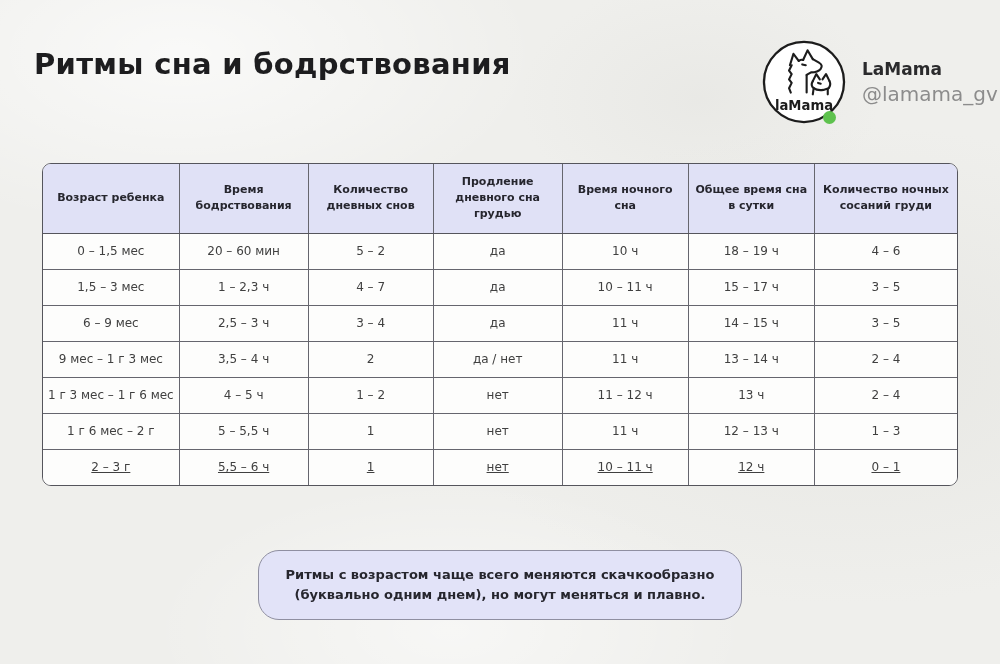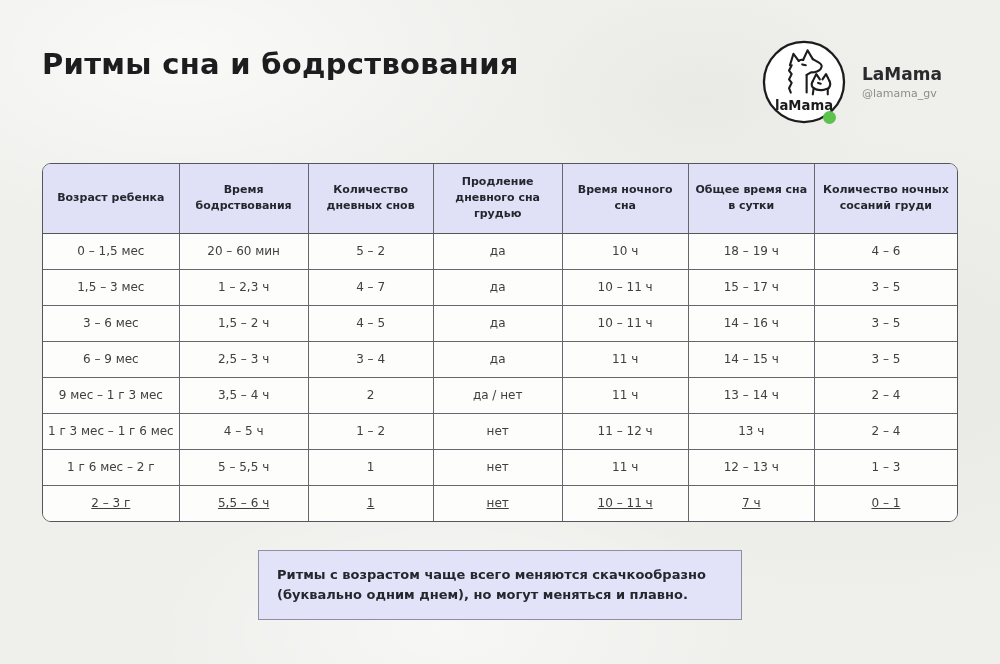--- a/index.html
+++ b/index.html
@@ -17,21 +17,21 @@
       radial-gradient(ellipse 700px 400px at 85% 55%, rgba(222,222,217,0.45), transparent 60%),
       radial-gradient(ellipse 500px 250px at 45% 95%, rgba(255,255,255,0.5), transparent 60%),
       radial-gradient(ellipse 300px 200px at 70% 15%, rgba(224,224,220,0.4), transparent 60%),
       #efefec;
     color: #1f1f23;
   }
 
   
   .title {
     position: absolute;
-    left: 42px;
+    left: 34px;
     top: 44px;
     font-size: 29px;
     line-height: 40px;
     font-weight: 700;
     letter-spacing: 0.3px;
     color: #1d1d1f;
   }
 
   .brand {
     position: absolute;
@@ -50,21 +50,21 @@
   .logo svg { display: block; width: 88px; height: 88px; }
   .logo .dot {
     position: absolute;
     right: 12px;
     bottom: 2px;
     width: 13px;
     height: 13px;
     border-radius: 50%;
   }
   .brand-name { font-size: 17px; font-weight: 700; color: #2a2a2c; }
-  .brand-handle { font-size: 11px; color: #8c8c8c; margin-top: 3px; }
+  .brand-handle { font-size: 20px; color: #8c8c8c; margin-top: 3px; }
 
   
   .table-wrap {
     position: absolute;
     left: 42px;
     top: 163px;
     width: 916px;
     border: 1.5px solid #55555c;
     border-radius: 9px;
     overflow: hidden;
@@ -105,22 +105,22 @@
   
   .note {
     position: absolute;
     top: 550px;
     left: 50%;
     transform: translateX(-50%);
     width: 484px;
     padding: 14px 18px;
     background: #e2e3f8;
     border: 1px solid #8f8fa1;
-    border-radius: 0;
-    text-align: left;
+    border-radius: 21px;
+    text-align: center;
     font-size: 13px;
     font-weight: 600;
     line-height: 1.55;
     color: #26262e;
   }
 </style>
 </head>
 <body>
 
 <div class="canvas">
@@ -200,29 +200,20 @@
           <tr>
             <td>1,5 – 3 мес</td>
             <td>1 – 2,3 ч</td>
             <td>4 – 7</td>
             <td>да</td>
             <td>10 – 11 ч</td>
             <td>15 – 17 ч</td>
             <td>3 – 5</td>
           </tr>
           <tr>
-            <td>3 – 6 мес</td>
-            <td>1,5 – 2 ч</td>
-            <td>4 – 5</td>
-            <td>да</td>
-            <td>10 – 11 ч</td>
-            <td>14 – 16 ч</td>
-            <td>3 – 5</td>
-          </tr>
-          <tr>
             <td>6 – 9 мес</td>
             <td>2,5 – 3 ч</td>
             <td>3 – 4</td>
             <td>да</td>
             <td>11 ч</td>
             <td>14 – 15 ч</td>
             <td>3 – 5</td>
           </tr>
           <tr>
             <td>9 мес – 1 г 3 мес</td>
@@ -250,21 +241,21 @@
             <td>11 ч</td>
             <td>12 – 13 ч</td>
             <td>1 – 3</td>
           </tr>
           <tr>
             <td>2 – 3 г</td>
             <td>5,5 – 6 ч</td>
             <td>1</td>
             <td>нет</td>
             <td>10 – 11 ч</td>
-            <td>7 ч</td>
+            <td>12 ч</td>
             <td>0 – 1</td>
           </tr>
         </tbody>
     </table>
   </div>
 
   <div class="note">
     <span>Ритмы с возрастом чаще всего меняются скачкообразно</span><br>
     <span>(буквально одним днем), но могут меняться и плавно.</span>
   </div>

